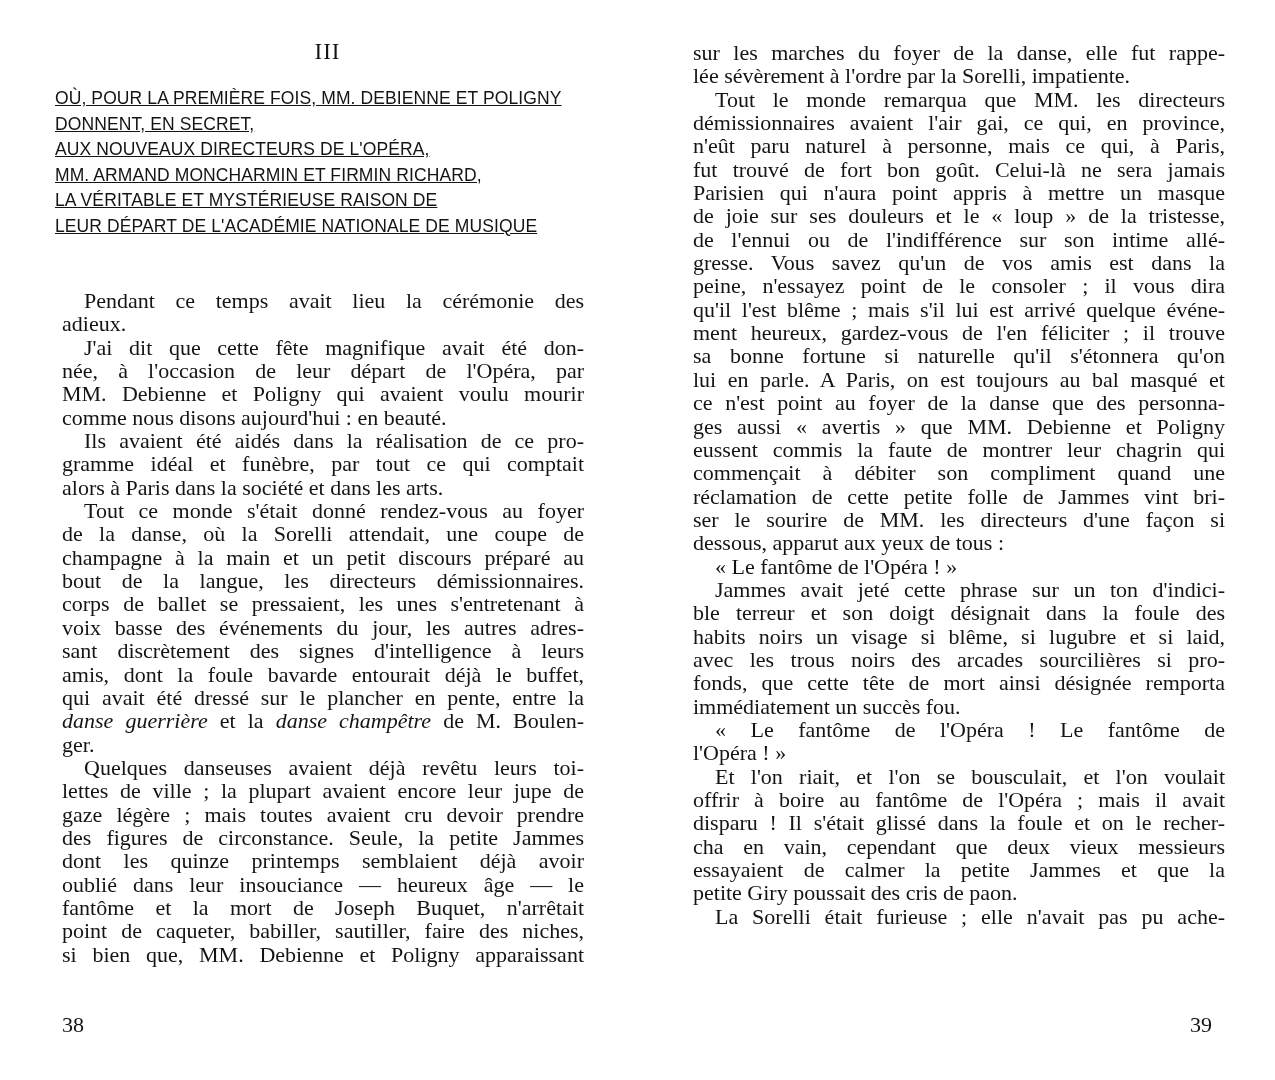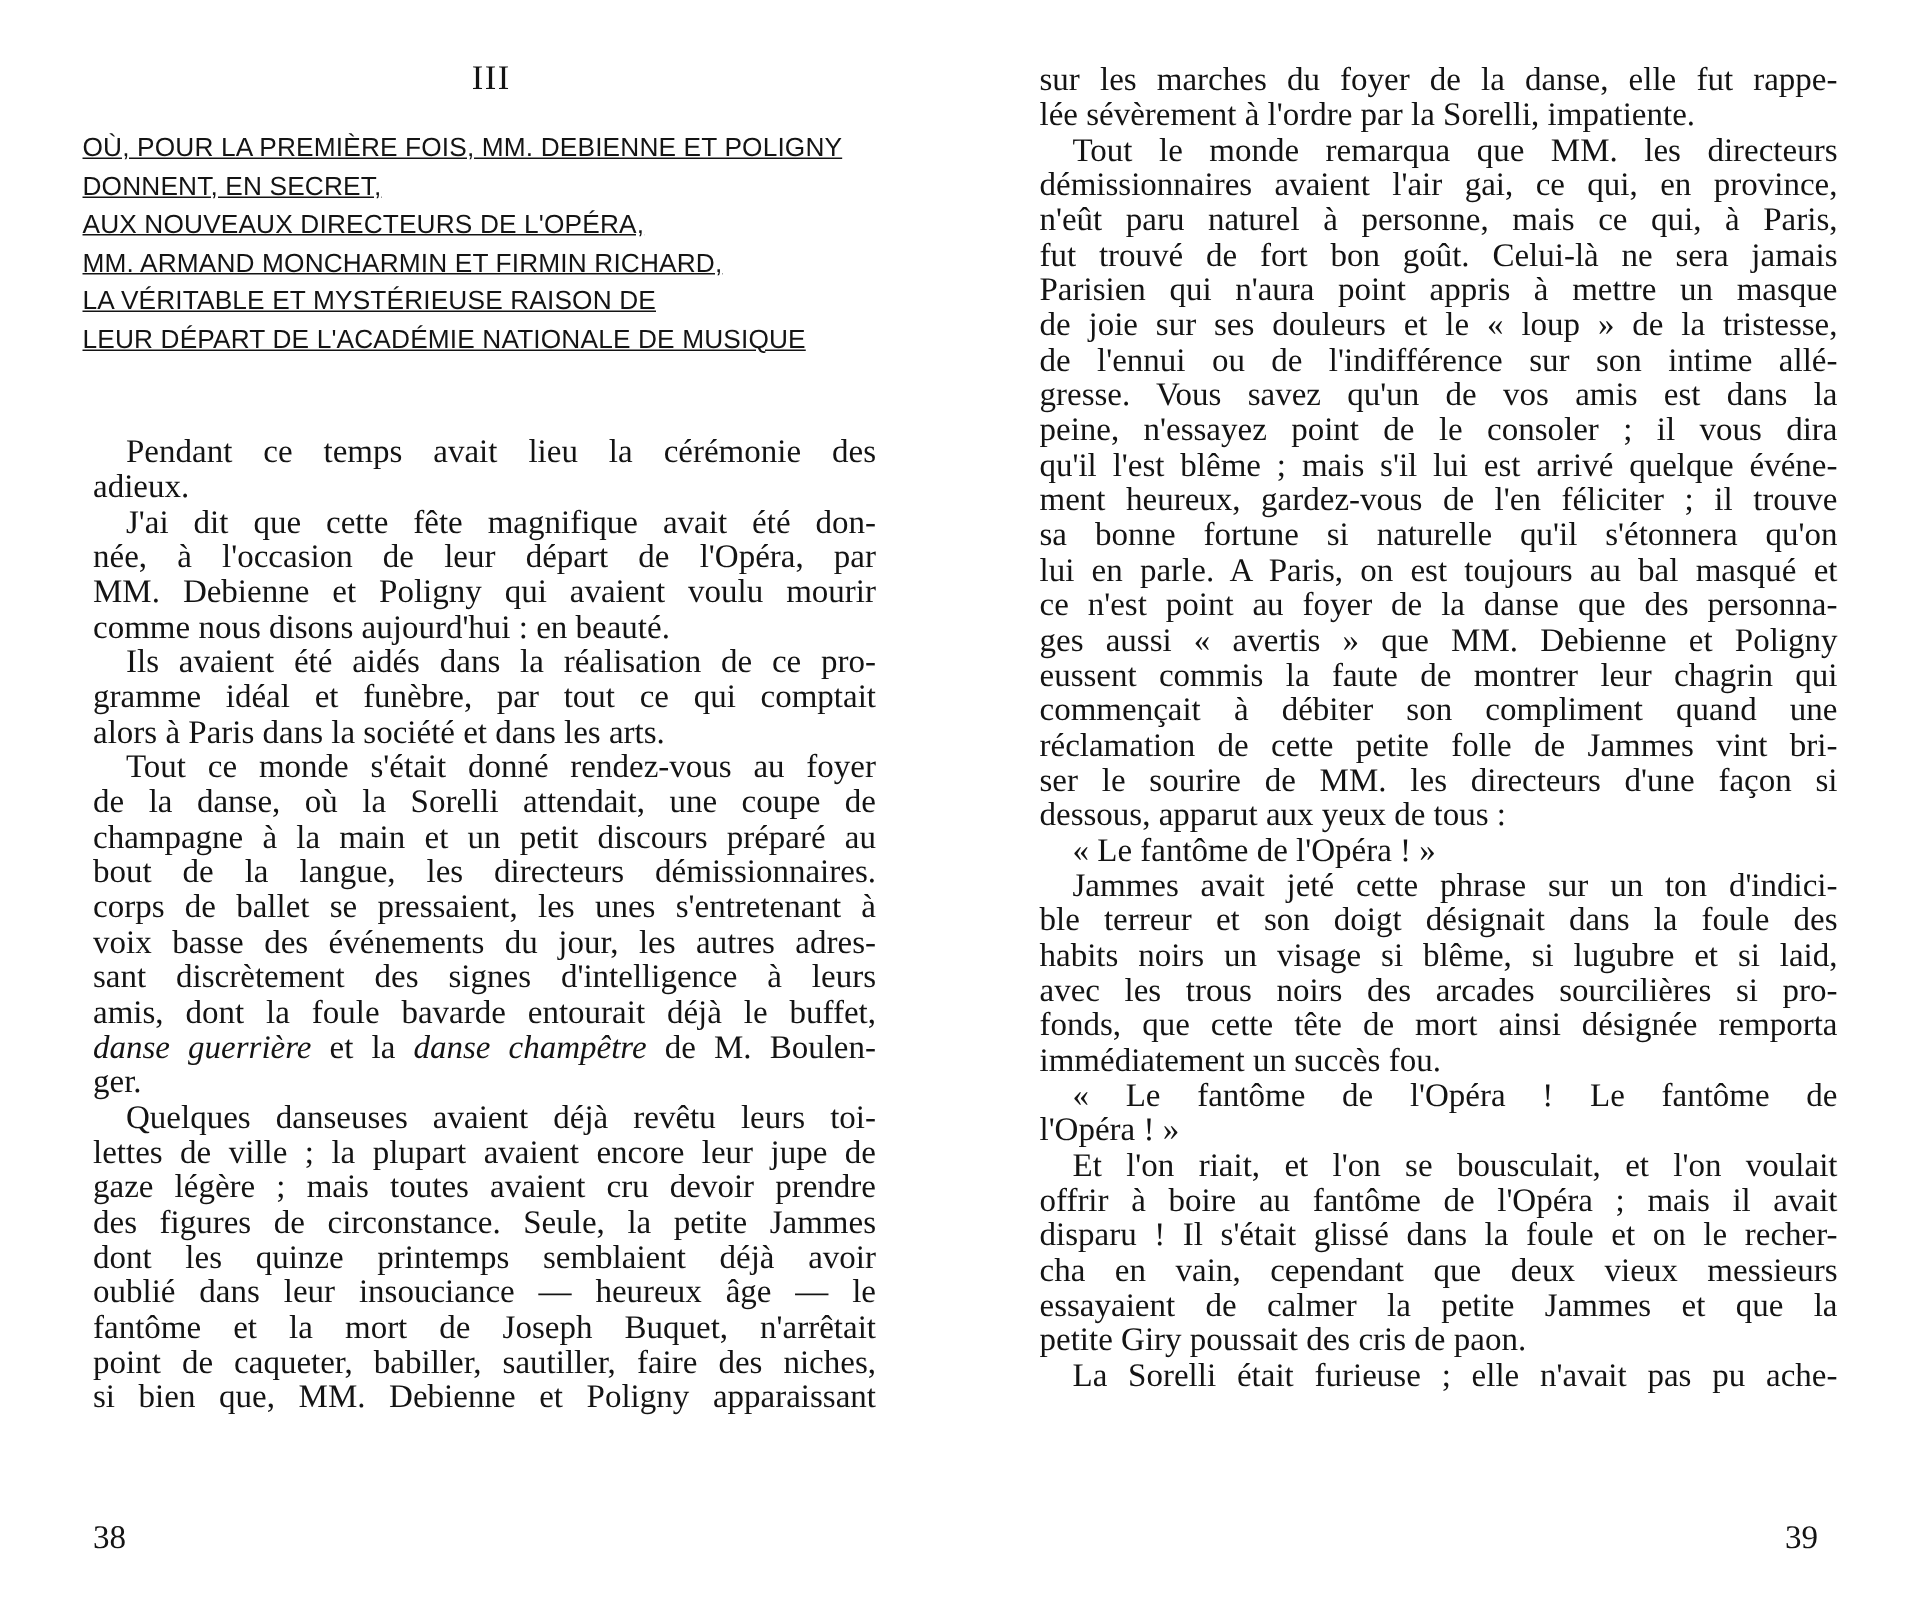--- a/index.html
+++ b/index.html
@@ -113,20 +113,21 @@
       <span class="line">gramme idéal et funèbre, par tout ce qui comptait</span>
       <span class="line last">alors à Paris dans la société et dans les arts.</span>
       <span class="line indent">Tout ce monde s'était donné rendez-vous au foyer</span>
       <span class="line">de la danse, où la Sorelli attendait, une coupe de</span>
       <span class="line">champagne à la main et un petit discours préparé au</span>
       <span class="line">bout de la langue, les directeurs démissionnaires.</span>
       <span class="line">corps de ballet se pressaient, les unes s'entretenant à</span>
       <span class="line">voix basse des événements du jour, les autres adres-</span>
       <span class="line">sant discrètement des signes d'intelligence à leurs</span>
       <span class="line">amis, dont la foule bavarde entourait déjà le buffet,</span>
+      <span class="line">qui avait été dressé sur le plancher en pente, entre la</span>
       <span class="line"><span class="it">danse guerrière</span> et la <span class="it">danse champêtre</span> de M. Boulen-</span>
       <span class="line last">ger.</span>
       <span class="line indent">Quelques danseuses avaient déjà revêtu leurs toi-</span>
       <span class="line">lettes de ville ; la plupart avaient encore leur jupe de</span>
       <span class="line">gaze légère ; mais toutes avaient cru devoir prendre</span>
       <span class="line">des figures de circonstance. Seule, la petite Jammes</span>
       <span class="line">dont les quinze printemps semblaient déjà avoir</span>
       <span class="line">oublié dans leur insouciance — heureux âge — le</span>
       <span class="line">fantôme et la mort de Joseph Buquet, n'arrêtait</span>
       <span class="line">point de caqueter, babiller, sautiller, faire des niches,</span>

